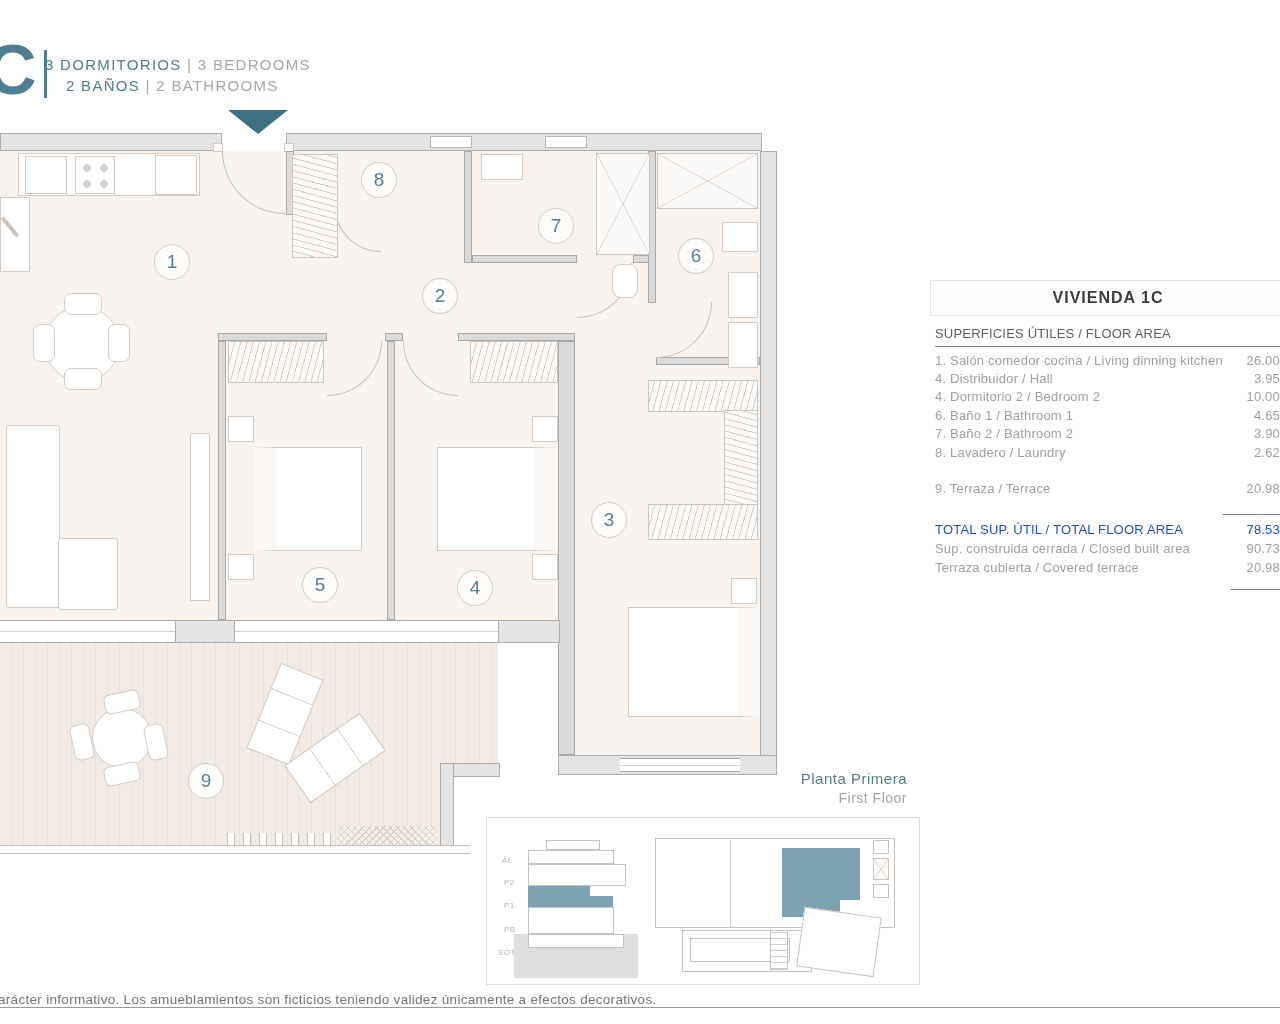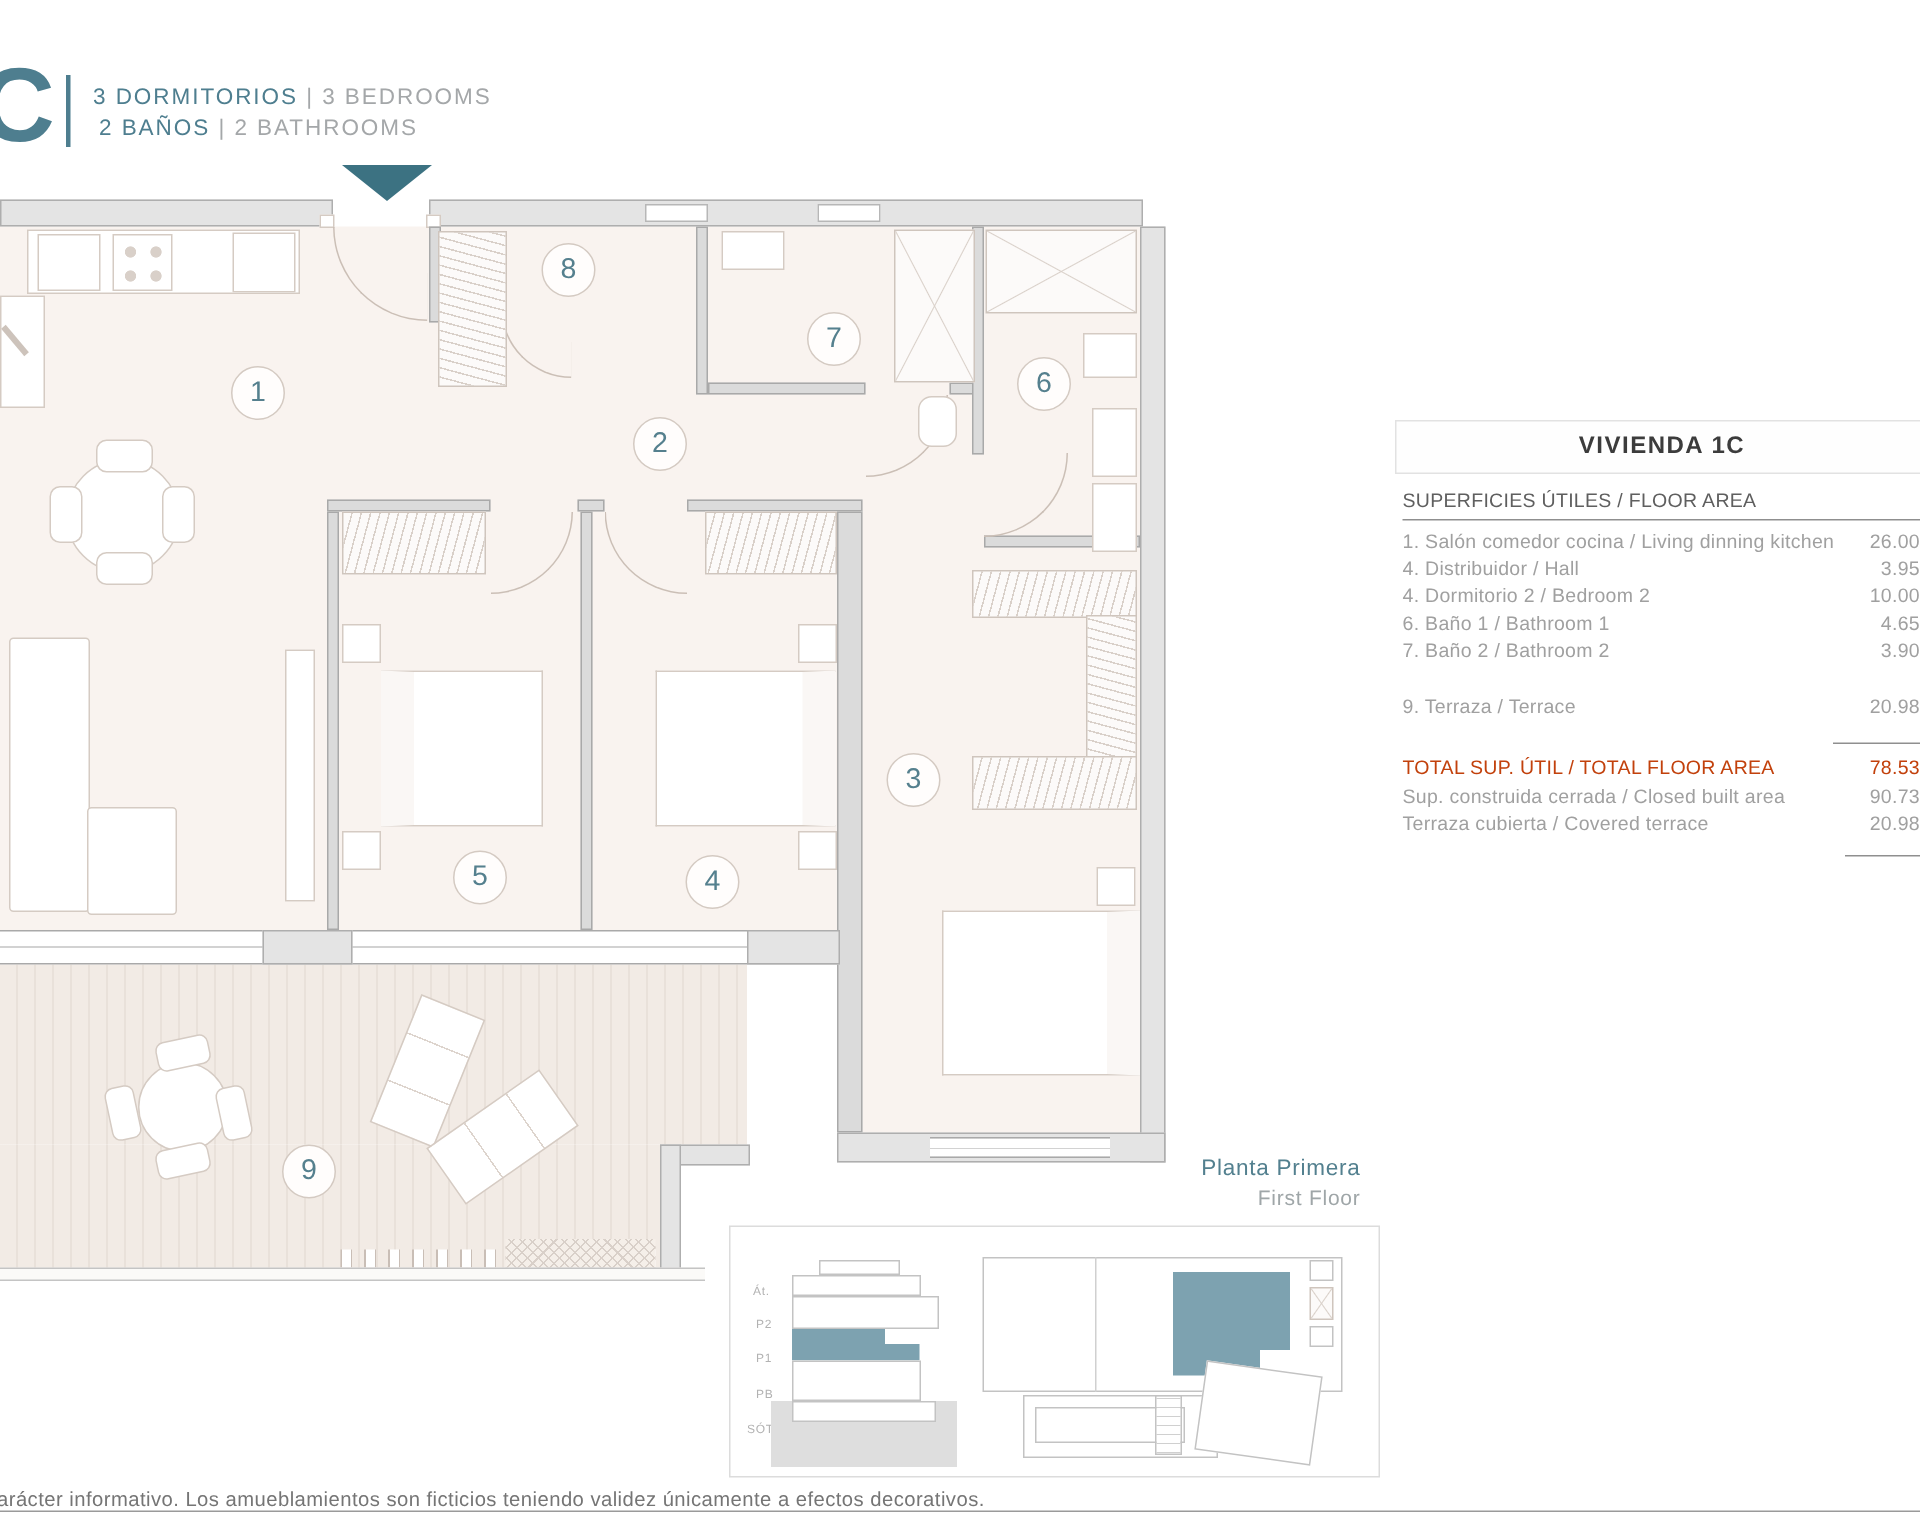--- a/index.html
+++ b/index.html
@@ -32,37 +32,37 @@
   .hdr-line{font-size:15px;letter-spacing:1.3px;white-space:nowrap;}
   
   .panel-title{position:absolute;left:930px;top:280px;width:356px;height:36px;box-sizing:border-box;
      border:1px solid #e2e2e2;background:#fefefe;display:flex;align-items:center;justify-content:center;
      font-size:16px;font-weight:bold;color:#3c3c3c;letter-spacing:1px;}
   .tbl{position:absolute;left:935px;top:326px;width:345px;font-size:13px;color:#a0a0a0;letter-spacing:.2px;}
   .tbl .sect{color:#5f5f5f;padding-bottom:5px;border-bottom:1px solid #8f8f8f;margin-bottom:4px;}
   .row{display:flex;height:18.4px;align-items:center;}
   .row .lab{white-space:nowrap;}
   .row .val{margin-left:auto;}
-  .row.total{color:#c2410c;height:20px;}
+  .row.total{color:#1d4ed8;height:20px;}
   .subline{border-top:1px solid #8f8f8f;width:58px;margin-left:auto;}
   
   .mini-lbl{position:absolute;font-size:8px;color:#b2b2b2;letter-spacing:.5px;}
   .mp{position:absolute;background:#fff;border:1px solid #c3c3c3;box-sizing:border-box;}
   .teal{position:absolute;background:#7da2b0;}
   .floor-lbl-es{position:absolute;color:#53808f;font-size:15px;letter-spacing:.5px;text-align:right;}
   .floor-lbl-en{position:absolute;color:#9fa6a8;font-size:14px;letter-spacing:.5px;text-align:right;}
   .footer-text{position:absolute;left:-2px;top:992px;font-size:13.5px;color:#757575;letter-spacing:.3px;white-space:nowrap;}
   .footer-line{position:absolute;left:0;top:1007px;width:1280px;border-top:1px solid #9a9a9a;}
 </style>
 </head>
 <body>
 
 <div class="a" style="left:-14px;top:30px;font-size:70px;font-weight:bold;color:#4e7e8f;">C</div>
 <div class="a" style="left:44px;top:50px;width:3px;height:48px;background:#4e7e8f;"></div>
-<div class="a hdr-line" style="left:62px;top:56px;">
+<div class="a hdr-line" style="left:45px;top:56px;">
   <span class="hdr-es">3 DORMITORIOS</span>
   <span class="hdr-sep">|</span>
   <span class="hdr-en">3 BEDROOMS</span>
 </div>
 <div class="a hdr-line" style="left:66px;top:77px;">
   <span class="hdr-es">2 BAÑOS</span>
   <span class="hdr-sep">|</span>
   <span class="hdr-en">2 BATHROOMS</span>
 </div>
 
@@ -218,20 +218,24 @@
       <span class="val">10.00</span>
     </div>
   <div class="row">
       <span class="lab">6. Baño 1 / Bathroom 1</span>
       <span class="val">4.65</span>
     </div>
   <div class="row">
       <span class="lab">7. Baño 2 / Bathroom 2</span>
       <span class="val">3.90</span>
     </div>
+  <div class="row">
+      <span class="lab">8. Lavadero / Laundry</span>
+      <span class="val">2.62</span>
+    </div>
   <div class="row" style="margin-top:18px;">
       <span class="lab">9. Terraza / Terrace</span>
       <span class="val">20.98</span>
     </div>
   <div class="subline" style="margin-top:16px;"></div>
   <div class="row total" style="margin-top:5px;">
       <span class="lab">TOTAL SUP. ÚTIL / TOTAL FLOOR AREA</span>
       <span class="val">78.53</span>
     </div>
 

